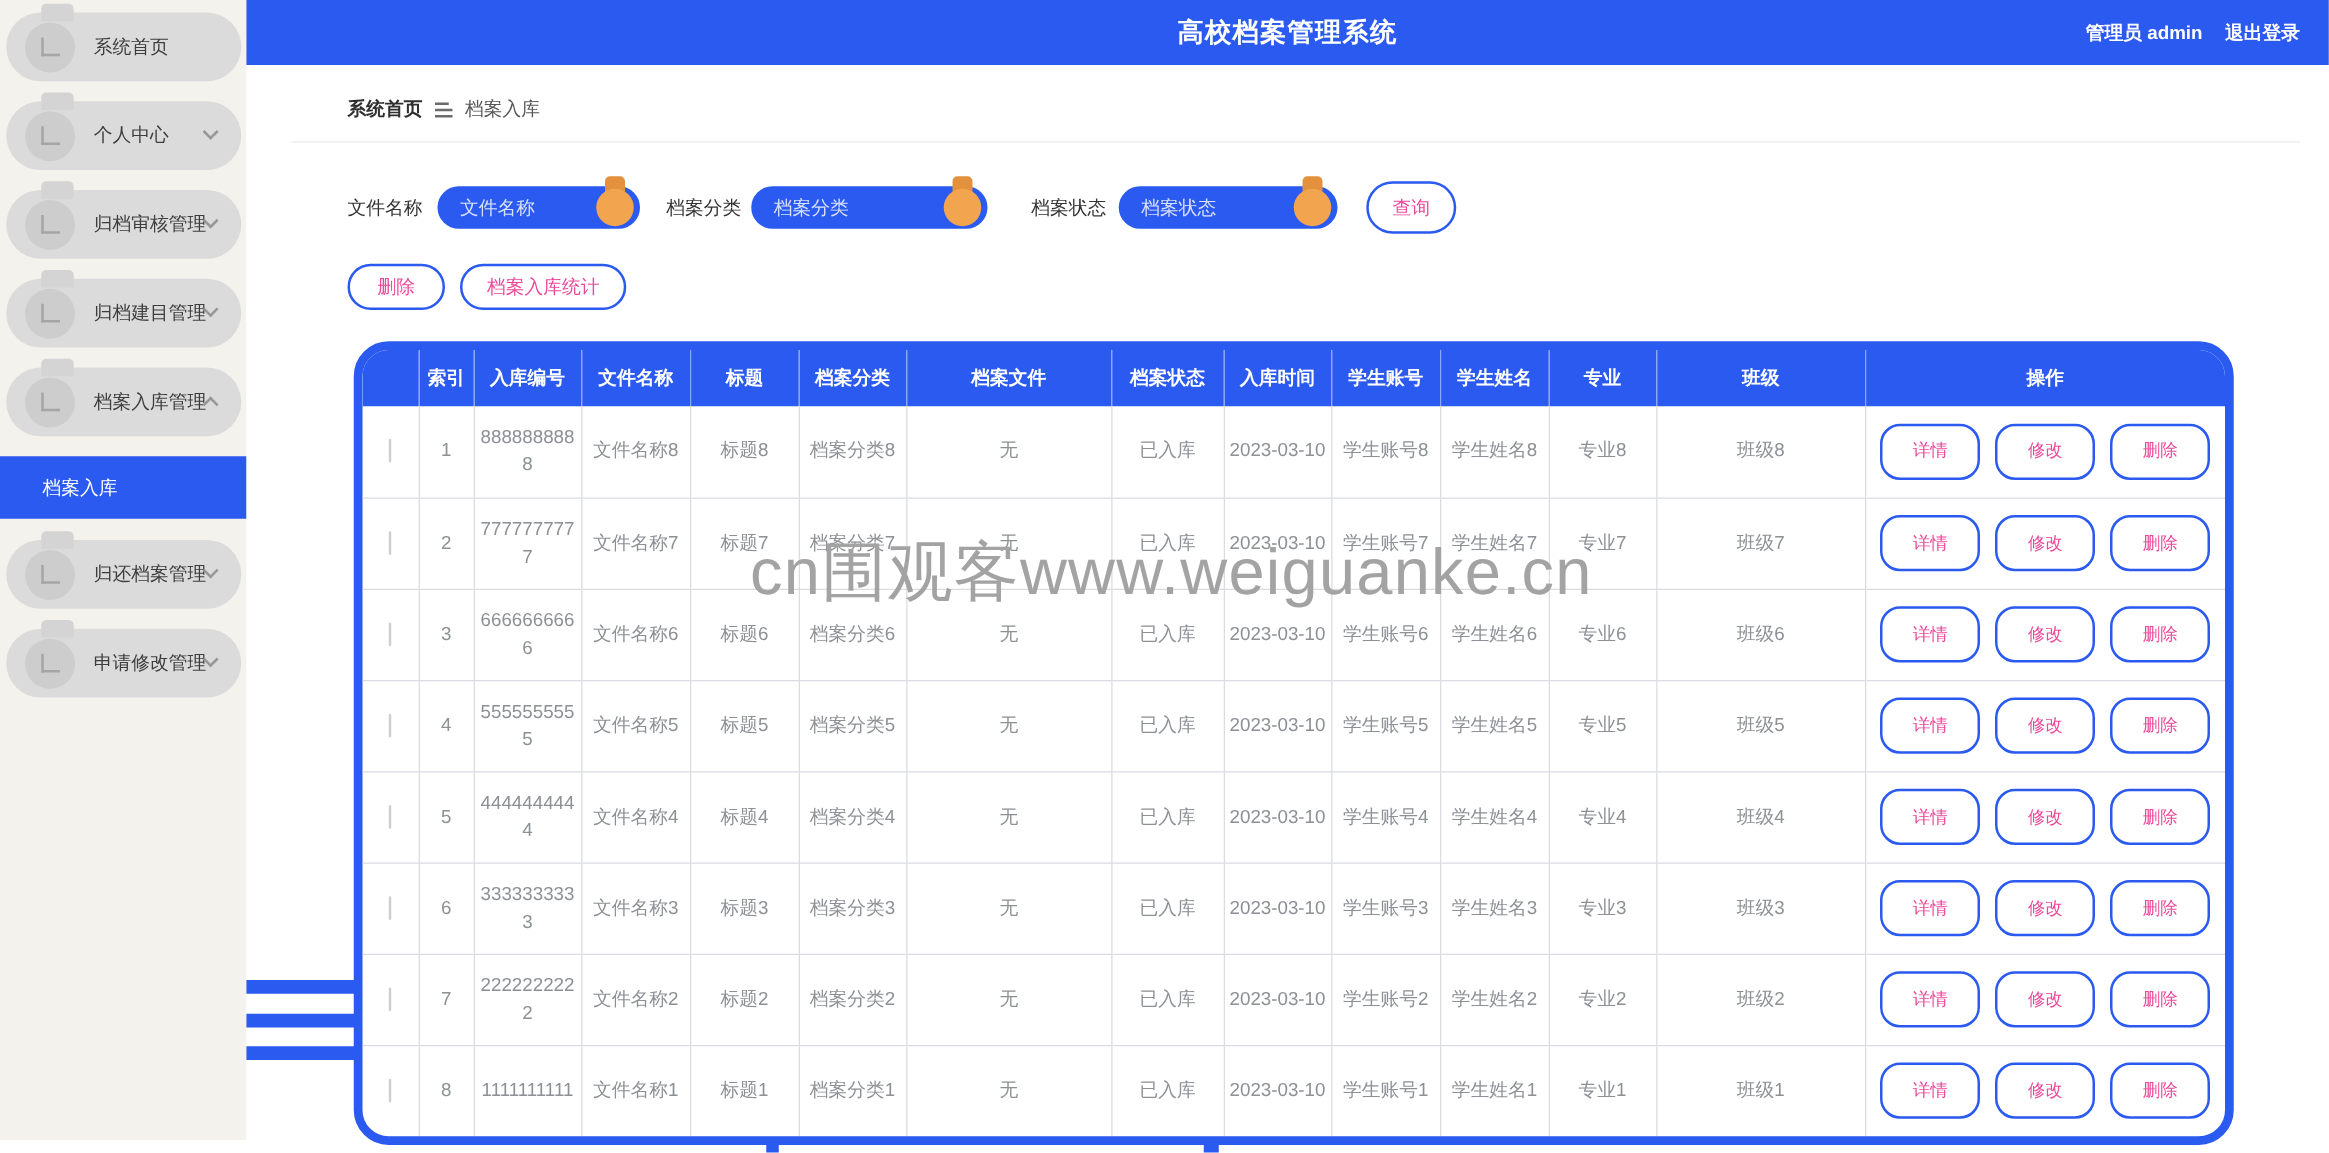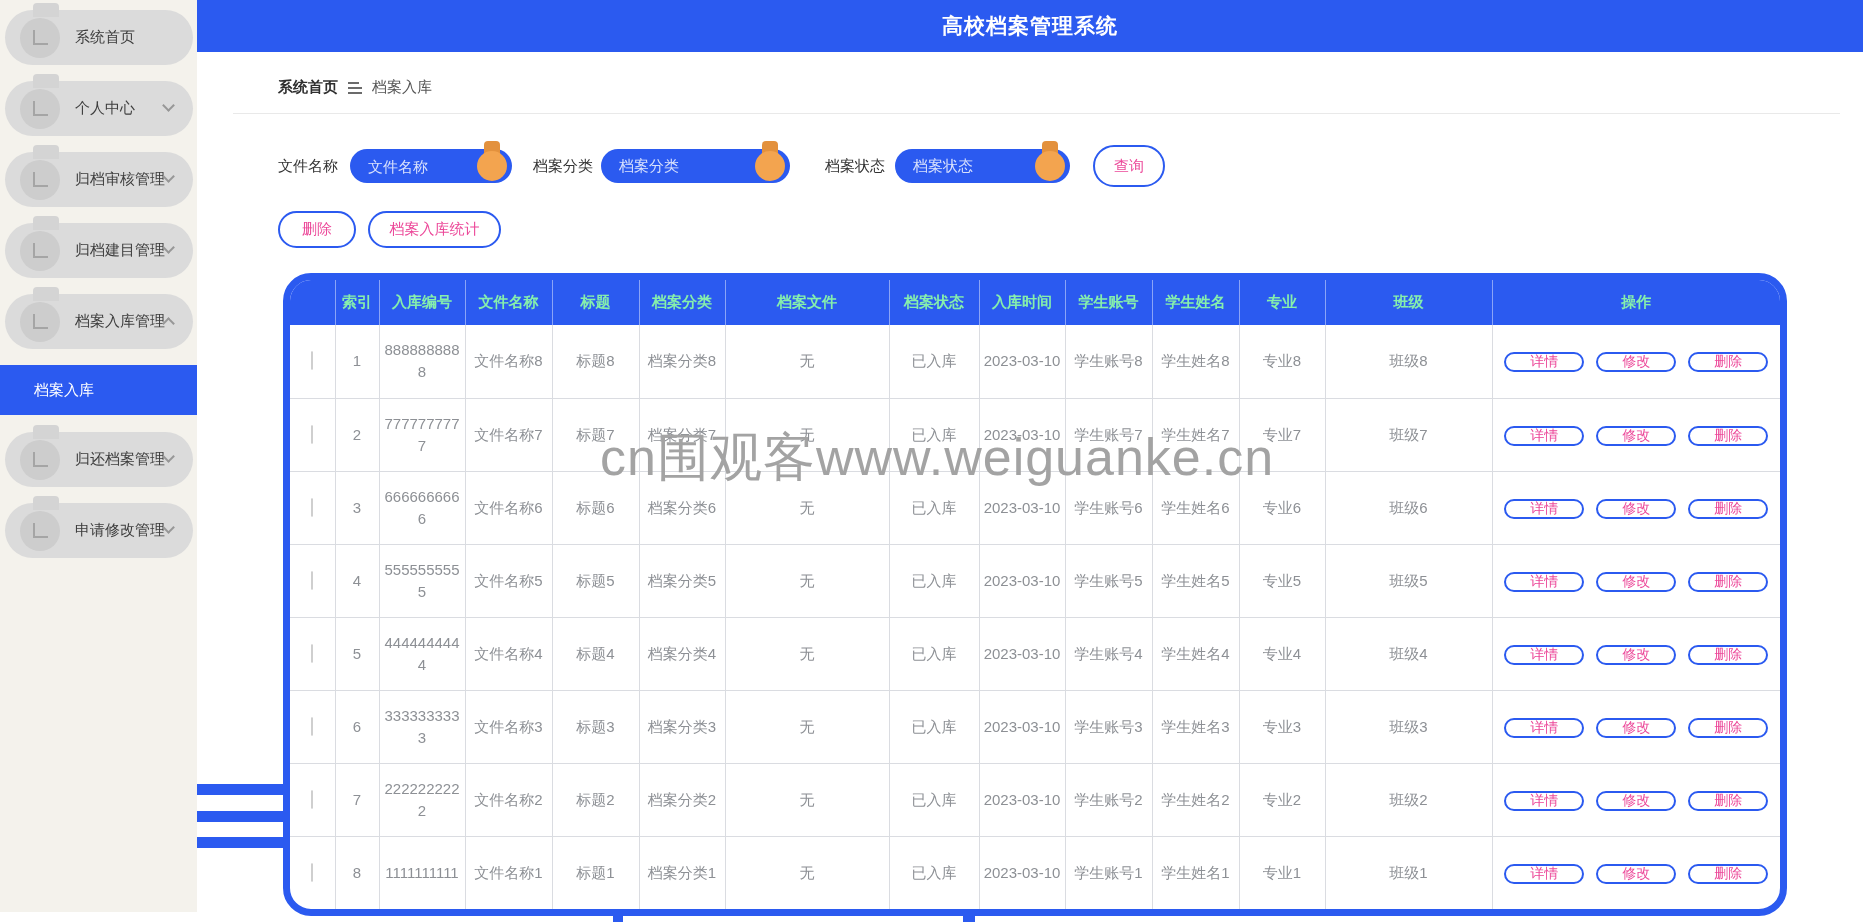--- a/index.html
+++ b/index.html
@@ -70,32 +70,32 @@
     display:inline-flex; align-items:center; justify-content:center; }
   .search-btn { width:72px; height:42px; margin-left:23px; }
   .action-row { margin-top:24px; display:flex; gap:12px; }
   .del-btn { width:78px; height:37px; border-radius:19px; }
   .stats-btn { width:133px; height:37px; border-radius:19px; }
 
   
   .table-frame { position:relative; z-index:2; margin:25px 0 0 5px; width:1504px;
     border:7px solid #2b5af0; border-radius:28px; overflow:hidden; background:#fff; }
   table { border-collapse:collapse; table-layout:fixed; width:1490px; }
-  thead th { background:#2b5af0; color:#86efac; font-size:15px; font-weight:bold;
+  thead th { background:#2b5af0; color:#ffffff; font-size:15px; font-weight:bold;
     height:45px; border-right:1px solid rgba(255,255,255,.45); }
   thead th:last-child { border-right:none;margin-left:43px; }
   tbody td { height:73px; border-right:1px solid #dadce1; border-bottom:1px solid #dadce1;
     color:#8d9095; font-size:15px; text-align:center; vertical-align:middle;
     line-height:22px; padding:0 4px; word-break:break-all; }
   tbody td:last-child { border-right:none; }
   tbody tr:last-child td { border-bottom:none; }
   .cb { width:15px; height:15px; border:1px solid #cfcfcf; border-radius:3px;
     background:#fff; margin:0 auto; cursor:pointer; }
   .cb.head { border:none; background:#fff; width:15px; height:15px; }
-  .row-btn { width:80px; height:20px; border-radius:16px; font-size:14px;
+  .row-btn { width:80px; height:45px; border-radius:16px; font-size:14px;
     border-width:2px; margin:0 6px; padding:0; }
 
   
   .watermark { position:absolute; left:600px; top:423px; z-index:20;
     font-size:52px; color:#a3a3a3; white-space:nowrap; pointer-events:none;
     letter-spacing:1px; }
   .deco-bar { position:absolute; left:197px; width:87px; height:11px;
     background:#2b5af0; z-index:1; }
   .deco-leg { position:absolute; top:910px; height:12px; background:#2b5af0; z-index:1; }
 </style>
@@ -135,20 +135,24 @@
     </div>
     <div class="side-pill">
       <span class="pill-icon"></span>
       <span class="pill-label">申请修改管理</span>
       <span class="chev down"></span>
     </div>
   </div>
 
 <div class="top-header">
   <div class="app-title">高校档案管理系统</div>
+  <div class="user-box">
+    <span>管理员 admin</span>
+    <span>退出登录</span>
+  </div>
 </div>
 
 <div class="main">
 
   <div class="breadcrumb">
     <span>系统首页</span>
     <span class="bc-sep">
         <i></i>
         <i></i>
         <i></i>

